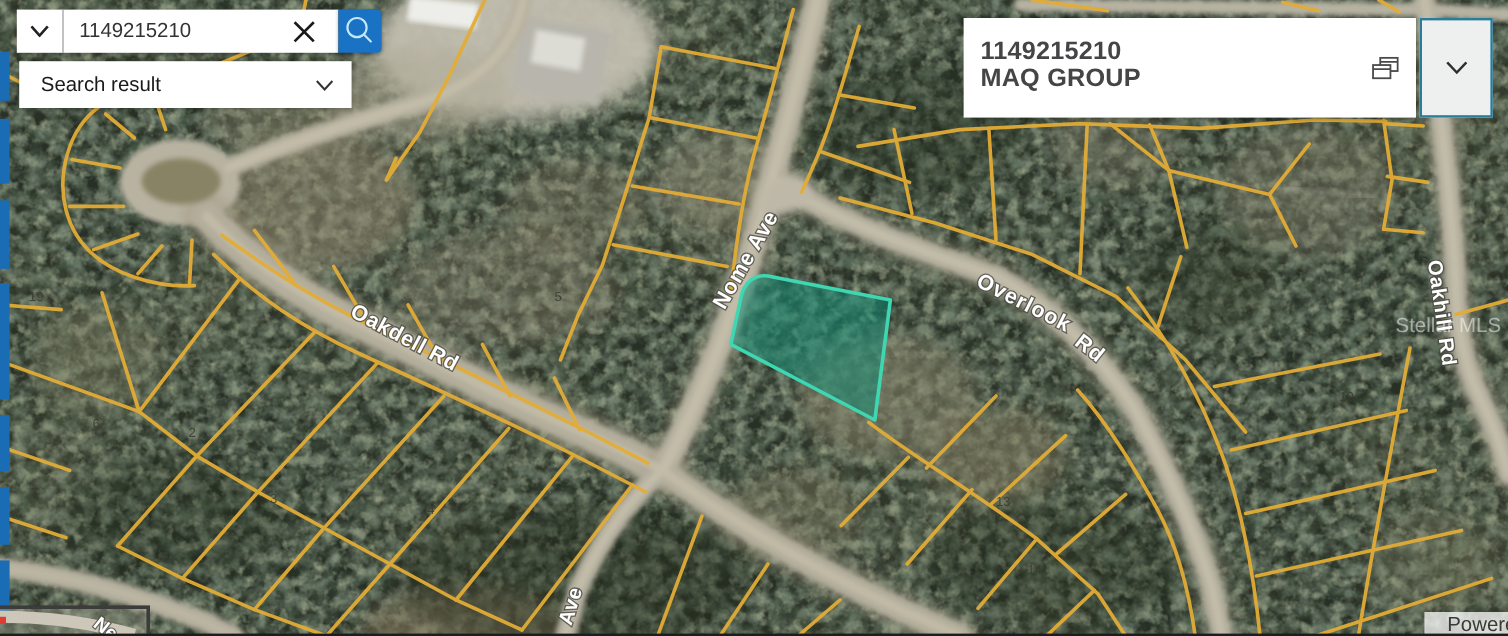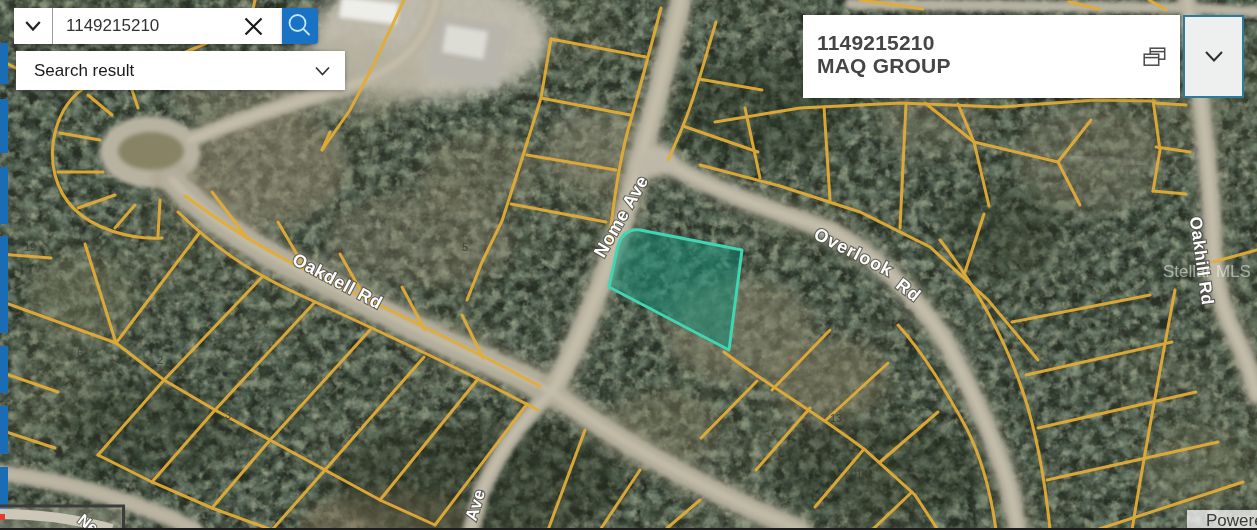--- a/index.html
+++ b/index.html
@@ -290,21 +290,21 @@
   </div>
 </div>
 <div class="ui" style="left:282px;top:8px;width:36px;height:36px;background:#1a72c4;border-radius:0 4px 4px 0;
      display:flex;align-items:center;justify-content:center;box-shadow:0 1px 3px rgba(0,0,0,0.3);">
   <svg width="24" height="24" viewBox="0 0 24 24">
     <circle cx="9.5" cy="9" r="8" stroke="#c3e7fb" stroke-width="1.8" fill="none"></circle>
     <path d="M15.5,15 L21,20.5" stroke="#c3e7fb" stroke-width="1.8" stroke-linecap="round"></path>
   </svg>
 </div>
 
-<div class="ui" style="left:16px;top:51px;width:329px;height:39px;background:#fff;
+<div class="ui" style="left:16px;top:51px;width:277px;height:39px;background:#fff;
      box-shadow:0 1px 4px rgba(0,0,0,0.35);display:flex;align-items:center;">
   <div style="flex:1;font-size:17px;color:#1a1a1a;padding-left:18px;">Search result</div>
   <div style="width:46px;display:flex;align-items:center;justify-content:center;">
     <svg width="15" height="10" viewBox="0 0 15 10">
         <path d="M1,1.5 L7.5,8.5 L14,1.5" stroke="#333" stroke-width="1.7" fill="none"></path>
       </svg>
   </div>
 </div>
 
 <div class="ui" style="left:803px;top:15px;width:377px;height:83px;background:#fff;

